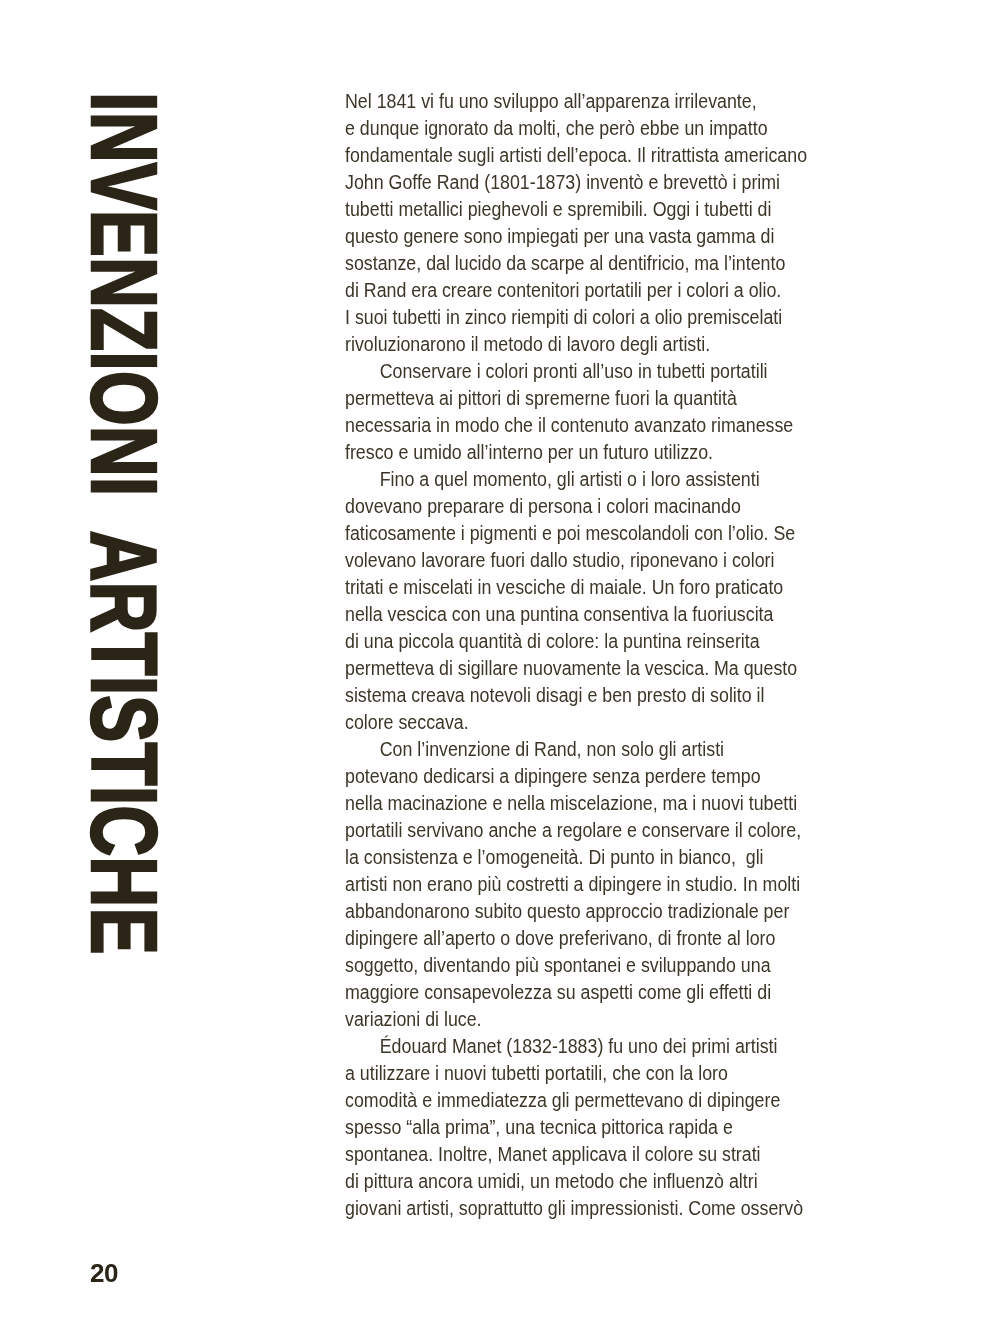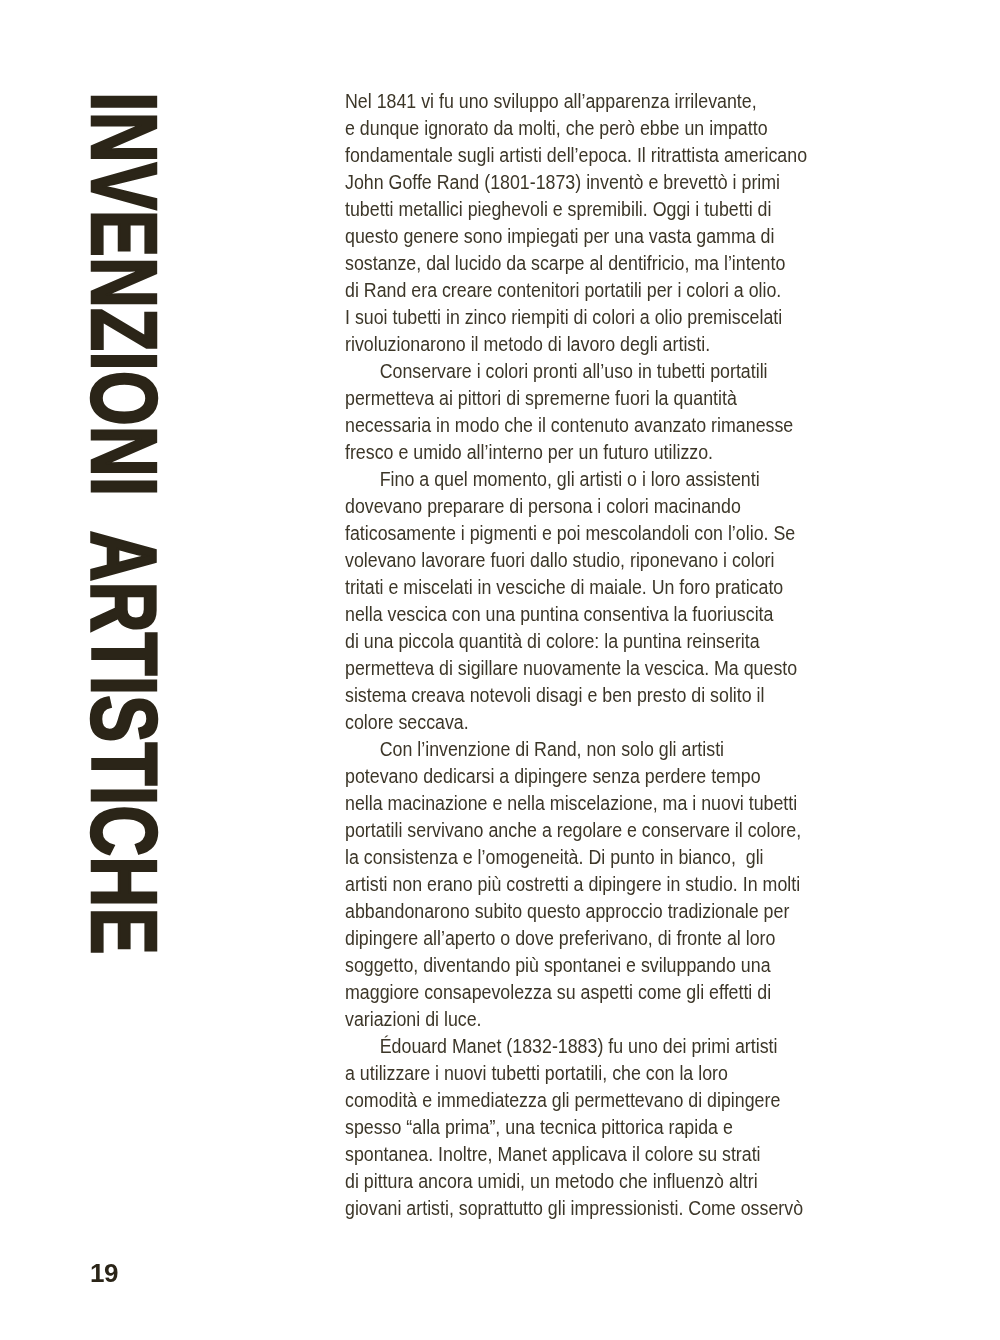--- a/index.html
+++ b/index.html
@@ -103,15 +103,15 @@
 variazioni di luce.</p>
     <p class="indented">Édouard Manet (1832-1883) fu uno dei primi artisti
 a utilizzare i nuovi tubetti portatili, che con la loro
 comodità e immediatezza gli permettevano di dipingere
 spesso “alla prima”, una tecnica pittorica rapida e
 spontanea. Inoltre, Manet applicava il colore su strati
 di pittura ancora umidi, un metodo che influenzò altri
 giovani artisti, soprattutto gli impressionisti. Come osservò</p>
   </div>
 
-  <div class="page-number">19</div>
+  <div class="page-number">20</div>
 
 </div>
 
 </body></html>

